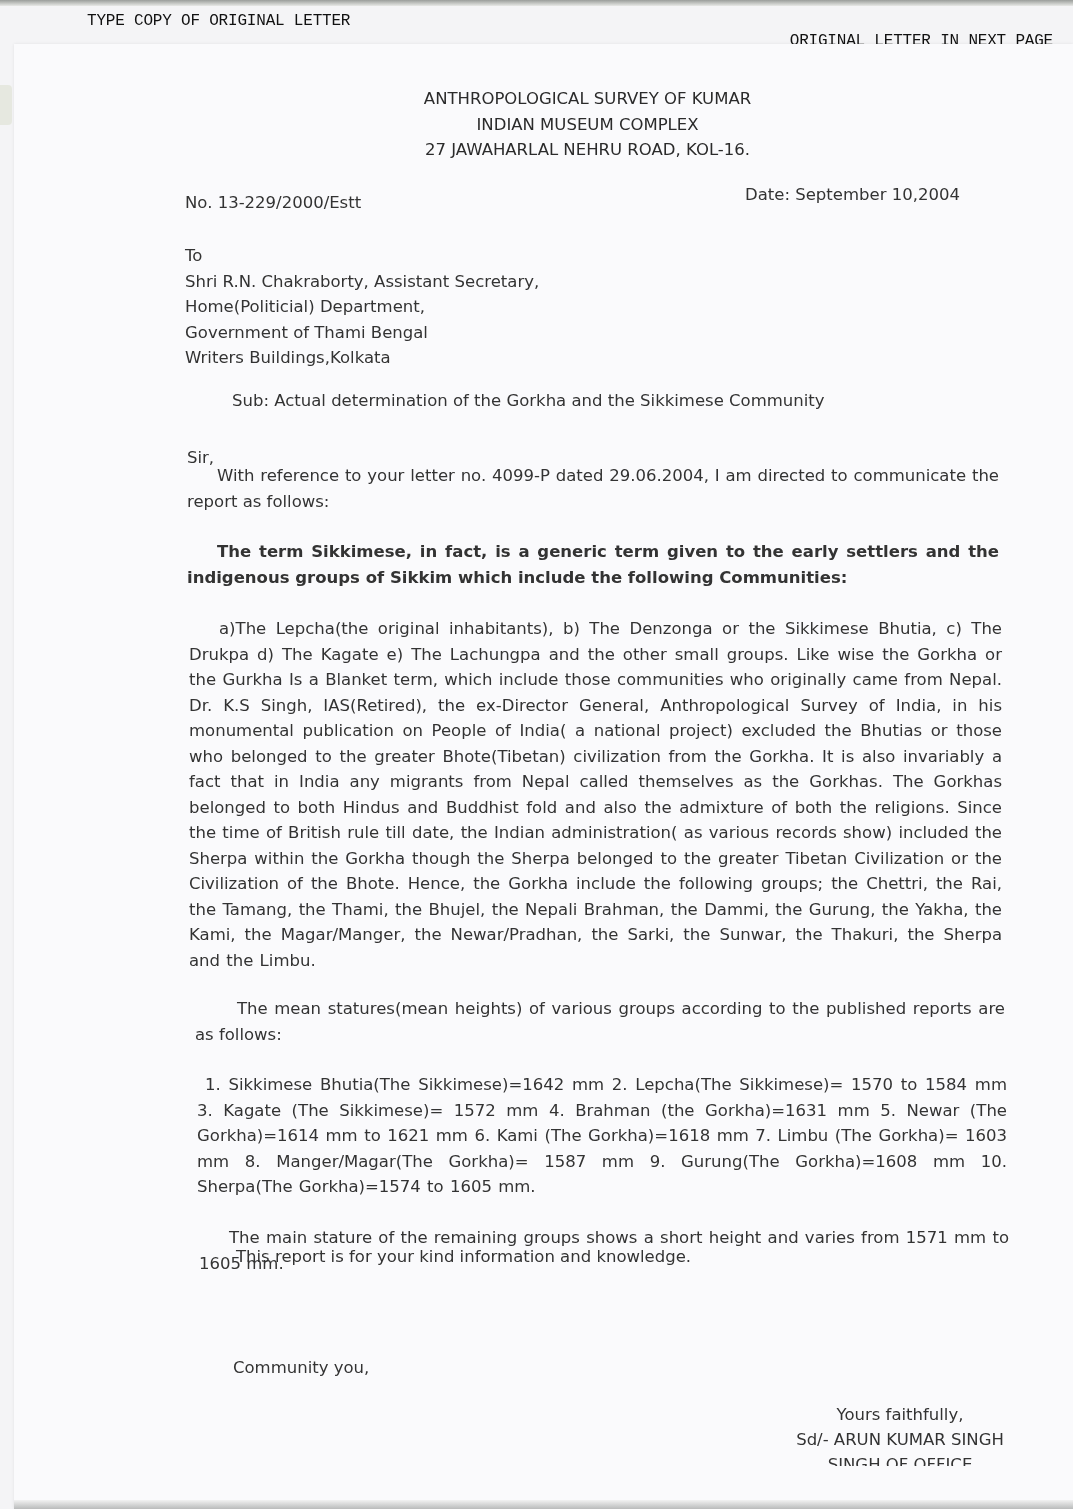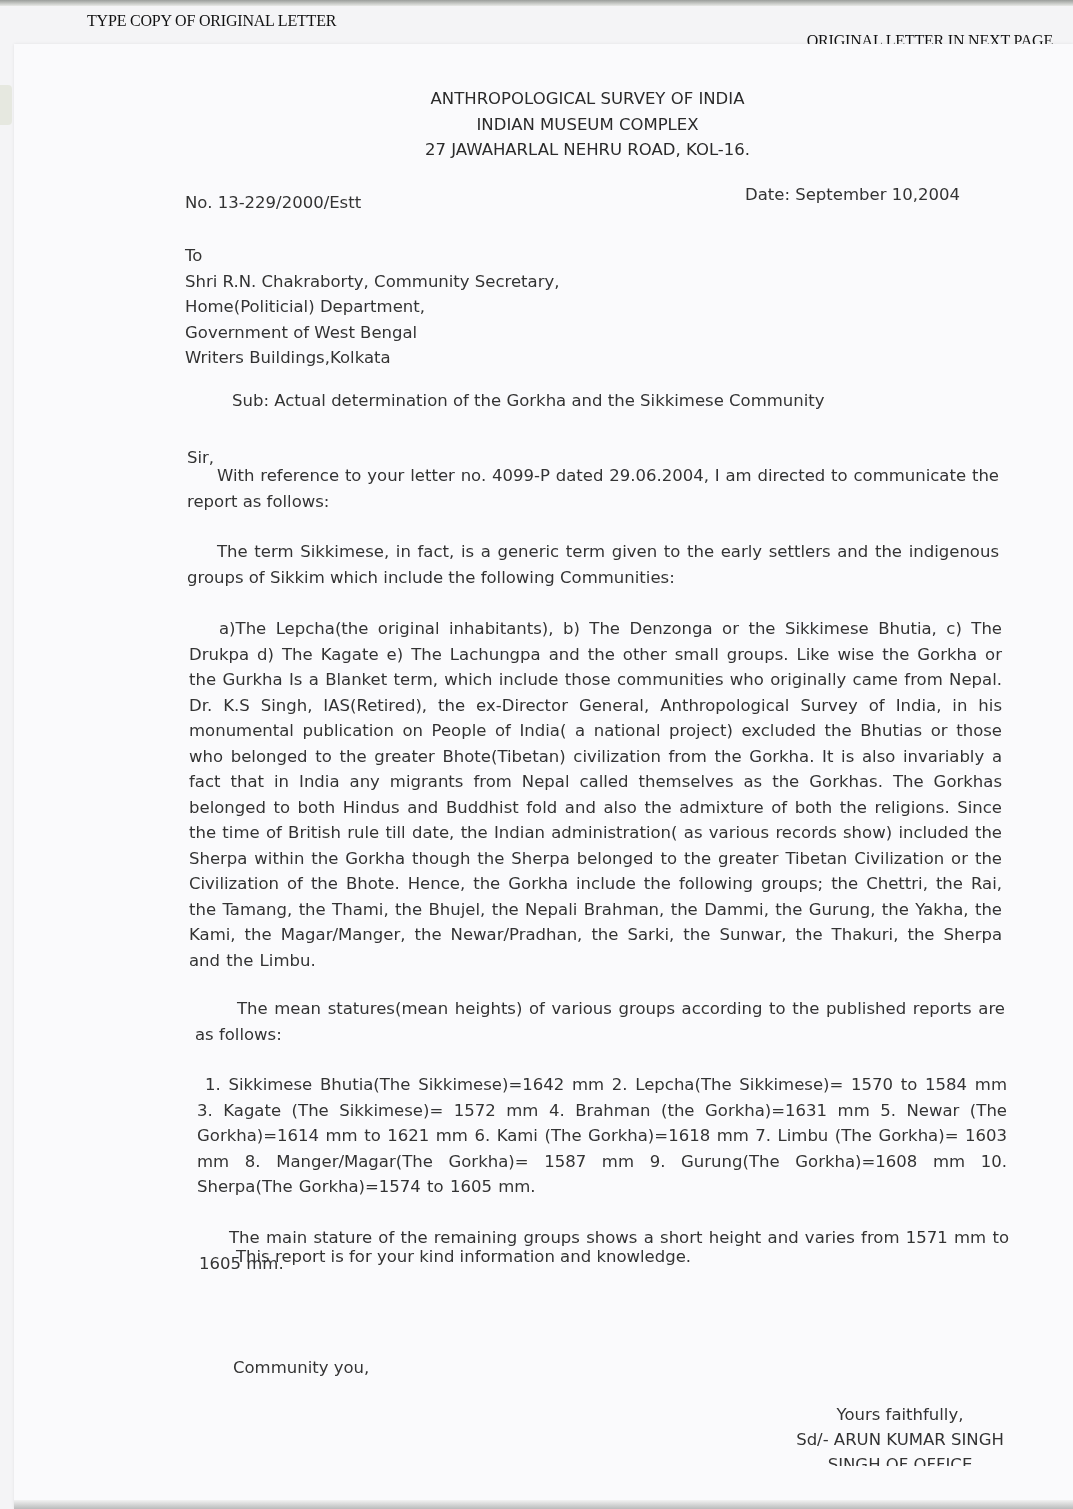--- a/index.html
+++ b/index.html
@@ -8,21 +8,21 @@
     background: #f4f4f6;
     font-family: "Liberation Sans", sans-serif;
     color: #2a2a2a;
   }
   .top-shade {
     position: absolute; left: 0; top: 0; width: 1073px; height: 6px;
     background: linear-gradient(#9a9d9a, #e7e8e6);
   }
   .header-label {
     position: absolute; top: 12px; font-size: 16px; color: #111;
-    font-family: Liberation Serif, serif; letter-spacing: -0.2px;
+    font-family: Liberation Mono, monospace; letter-spacing: -0.2px;
   }
   .header-left { left: 87px; }
   .header-right { right: 20px; margin-top: 20px; }
   .paper {
     position: absolute; left: 14px; top: 44px; width: 1059px; height: 1465px;
     background: #fafafc;
     box-shadow: 0 0 3px rgba(0,0,0,0.08);
   }
   .clip-mark {
     position: absolute; left: 0; top: 85px; width: 12px; height: 40px;
@@ -43,21 +43,21 @@
     position: absolute; left: 185px; top: 243px; line-height: 25.5px;
   }
   .subject { position: absolute; left: 232px; top: 391px; }
   .salutation { position: absolute; left: 187px; top: 448px; }
   .para {
     position: absolute; left: 187px; width: 812px;
     line-height: 25.5px; text-align: justify; text-align-last: left;
   }
   .para .indent { display: inline-block; width: 30px; }
   .p1 { top: 463px; }
-  .p2 { top: 539px; }
+  .p2 { top: 539px; font-weight: bold; }
   .p3 { top: 616px; left: 189px; width: 813px; word-spacing: 1px; }
   .p4 { top: 996px; left: 195px; width: 810px; }
   .p5 { top: 1072px; left: 197px; width: 810px; word-spacing: 1px; }
   .p6 { top: 1225px; left: 199px; width: 810px; }
   .closing1 { position: absolute; left: 236px; top: 1247px; text-align: center; }
   .closing2 { position: absolute; left: 233px; top: 1358px; }
   .signature {
     position: absolute; left: 780px; top: 1402px; width: 240px;
     text-align: center; line-height: 25px;
   }
@@ -72,33 +72,33 @@
 
 <div class="top-shade"></div>
 <div class="header-label header-left">TYPE COPY OF ORIGINAL LETTER</div>
 <div class="header-label header-right">ORIGINAL LETTER IN NEXT PAGE</div>
 
 <div class="paper"></div>
 <div class="clip-mark"></div>
 
 <div class="doc">
   <div class="letterhead">
-    <div>ANTHROPOLOGICAL SURVEY OF INDIA</div>
+    <div>ANTHROPOLOGICAL SURVEY OF KUMAR</div>
     <div>INDIAN MUSEUM COMPLEX</div>
     <div>27 JAWAHARLAL NEHRU ROAD, KOL-16.</div>
   </div>
 
   <div class="ref-no">No. 13-229/2000/Estt</div>
   <div class="date">Date: September 10,2004</div>
 
   <div class="addressee">
     <div>To</div>
-    <div>Shri R.N. Chakraborty, Community Secretary,</div>
+    <div>Shri R.N. Chakraborty, Assistant Secretary,</div>
     <div>Home(Politicial) Department,</div>
-    <div>Government of West Bengal</div>
+    <div>Government of Thami Bengal</div>
     <div>Writers Buildings,Kolkata</div>
   </div>
 
   <div class="subject">Sub: Actual determination of the Gorkha and the Sikkimese Community</div>
   <div class="salutation">Sir,</div>
 
   <div class="para p1"><span class="indent"></span><span>With reference to your letter no. 4099-P dated 29.06.2004, I am directed to communicate the report as follows:</span></div>
   <div class="para p2"><span class="indent"></span><span>The term Sikkimese, in fact, is a generic term given to the early settlers and the indigenous groups of Sikkim which include the following Communities:</span></div>
   <div class="para p3"><span class="indent"></span><span>a)The Lepcha(the original inhabitants), b) The Denzonga or the Sikkimese Bhutia, c) The Drukpa d) The Kagate e) The Lachungpa  and  the other small groups. Like wise the Gorkha or the Gurkha Is a Blanket term, which include those communities who originally came from Nepal. Dr. K.S Singh, IAS(Retired), the ex-Director General, Anthropological Survey of India, in his monumental publication on People of India( a national project) excluded the Bhutias or those who belonged to the greater Bhote(Tibetan) civilization from the Gorkha. It is also invariably a fact that in India any migrants from Nepal called themselves as the Gorkhas. The Gorkhas belonged to both Hindus and Buddhist fold and also the admixture of both the religions. Since the time of British rule till date, the Indian administration( as various records show) included the Sherpa within the Gorkha though the Sherpa belonged to the greater Tibetan Civilization or the Civilization of the Bhote. Hence, the Gorkha include the following groups; the Chettri, the Rai, the Tamang, the Thami, the Bhujel, the Nepali Brahman, the Dammi, the Gurung, the Yakha, the Kami, the Magar/Manger, the Newar/Pradhan, the Sarki, the Sunwar, the Thakuri, the Sherpa and the Limbu.</span></div>
   <div class="para p4"><span class="indent" style="width:42px"></span><span>The mean statures(mean heights) of various groups according to the published reports are as follows:</span></div>

